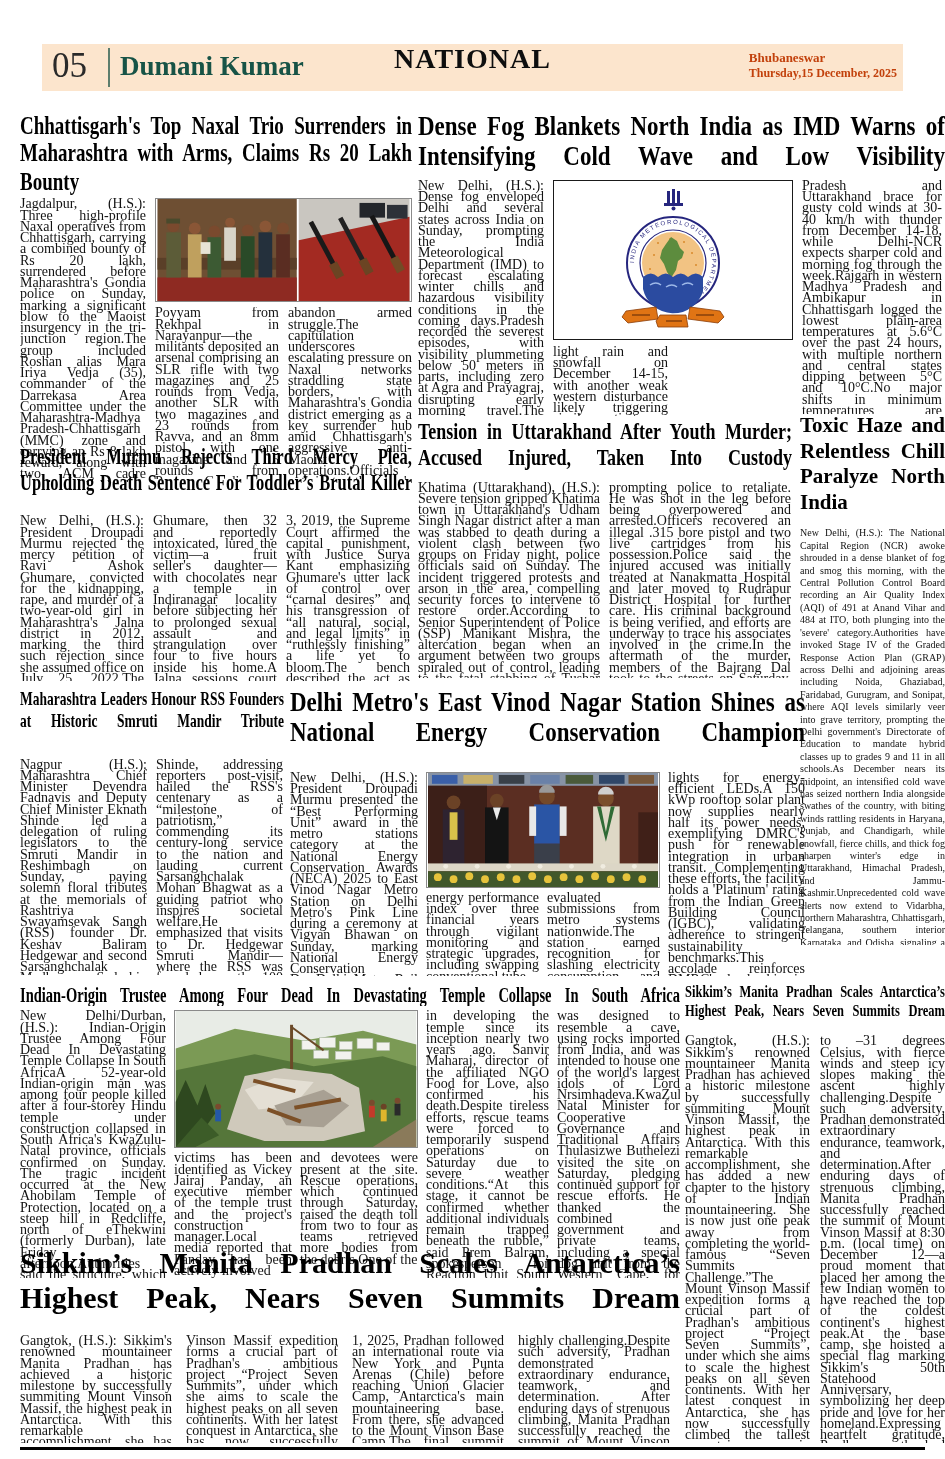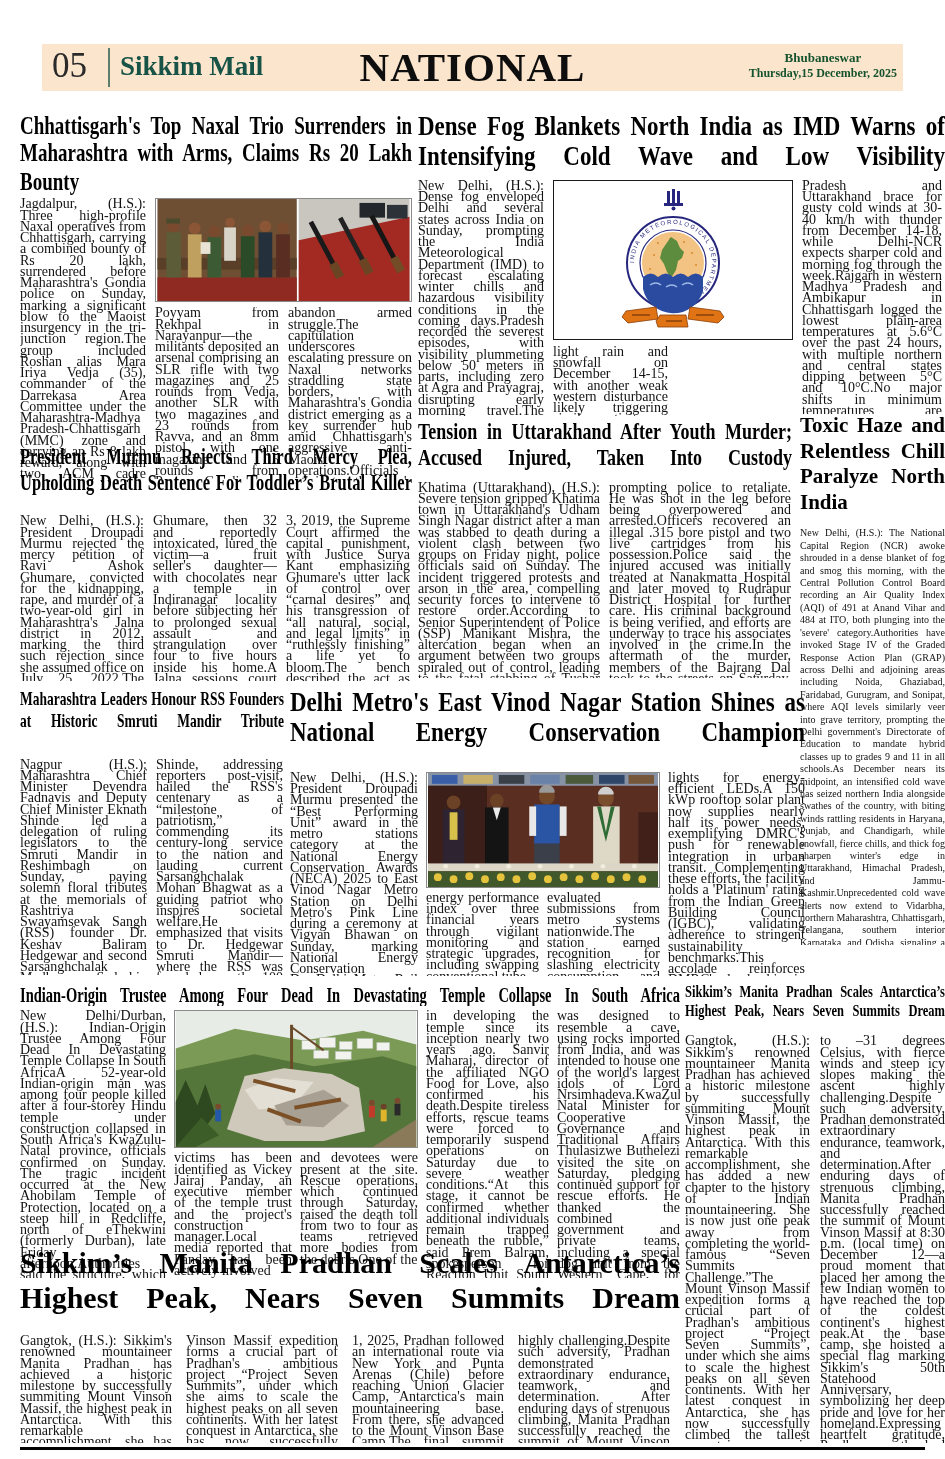--- a/index.html
+++ b/index.html
@@ -2,42 +2,42 @@
 <html><head>
 <meta charset="utf-8">
 <style>
   *{margin:0;padding:0;box-sizing:border-box}
   html,body{background:#fff}
   body{width:945px;height:1459px;position:relative;font-family:"Liberation Serif",serif;overflow:hidden}
   .mast{position:absolute;left:42px;top:44px;width:861px;height:47px;background:#fce5cd}
   .pgnum{position:absolute;left:10px;top:2px;font-size:35px;color:#2a2a2a;font-family:"Liberation Serif",serif}
   .mast-div{position:absolute;left:66px;top:4px;width:2px;height:39px;background:#5d7d6d}
   .paper{position:absolute;left:78px;top:7px;font-size:27px;font-weight:bold;color:#175346}
-  .section{position:absolute;left:0;top:-1px;width:100%;text-align:center;font-size:41px;font-weight:bold;letter-spacing:1px;color:#0e0e0e}
-  .mast-right{position:absolute;right:6px;top:6px;text-align:center;color:#14532d}
+  .section{position:absolute;left:0;top:-1px;width:100%;text-align:center;font-size:28px;font-weight:bold;letter-spacing:1px;color:#0e0e0e}
+  .mast-right{position:absolute;right:6px;top:6px;text-align:left;color:#c2410c}
   .city{font-size:13px;font-weight:bold}
   .date{font-size:12px;font-weight:bold}
   .art{position:absolute}
   .hl{font-weight:bold;color:#000;text-align:justify;text-align-last:justify;line-height:1.13;transform-origin:top center}
   .col{font-size:14px;line-height:11.25px;text-align:justify;color:#121212;overflow:hidden}
   .cols{display:flex;gap:9px}
   .ph{border:1px solid #8a8a8a;display:block}
   .logobox{border:1.5px solid #1a1a1a;background:#fff;display:flex;align-items:center;justify-content:center}
   .stack{display:flex;flex-direction:column}
   .rule-bottom{position:absolute;left:20px;top:1447px;width:905px;height:3px;background:#000}
 </style>
 </head>
 <body>
 
 <div>
 
   <header class="mast">
     <div class="pgnum">05</div>
     <div class="mast-div"></div>
-    <div class="paper">Sikkim Mail</div>
+    <div class="paper">Dumani Kumar</div>
     <div class="section">NATIONAL</div>
     <div class="mast-right">
       <div class="city">Bhubaneswar</div>
       <div class="date">Thursday,15 December, 2025</div>
     </div>
   </header>
 
   <section class="art" style="left:20px;top:112px;width:392px">
     <h2 class="hl" style="font-size:19px;transform:scaleY(1.3)">Chhattisgarh's Top Naxal Trio Surrenders in Maharashtra with Arms, Claims Rs 20 Lakh Bounty</h2>
     <div class="cols" style="margin-top:22px">

